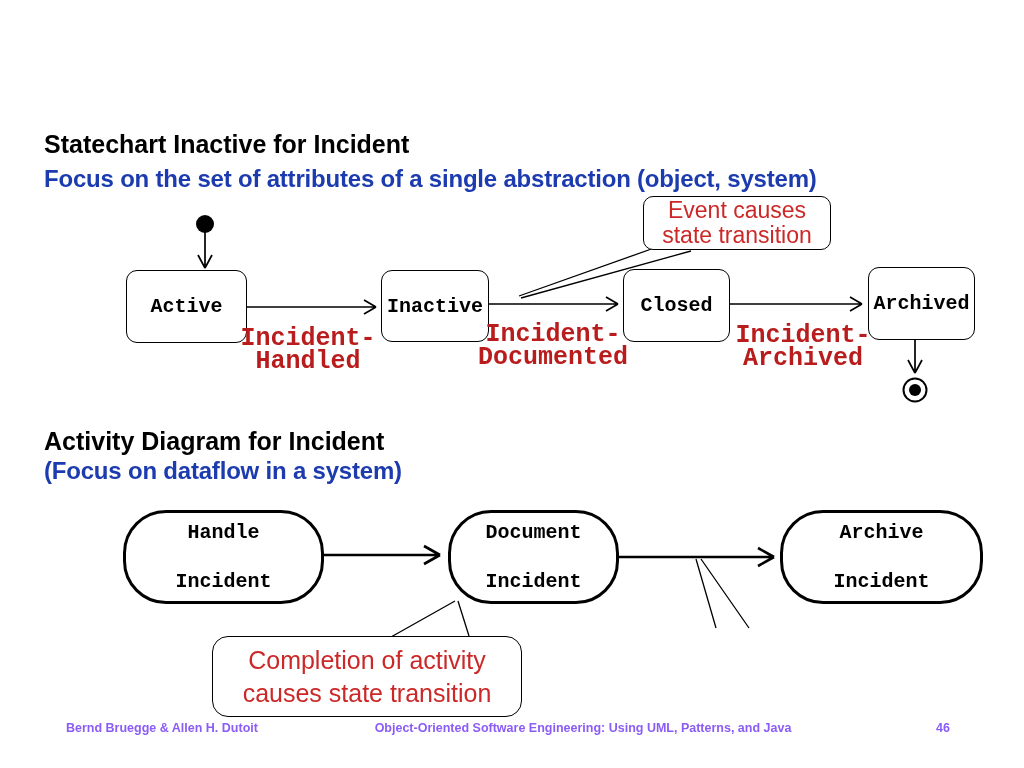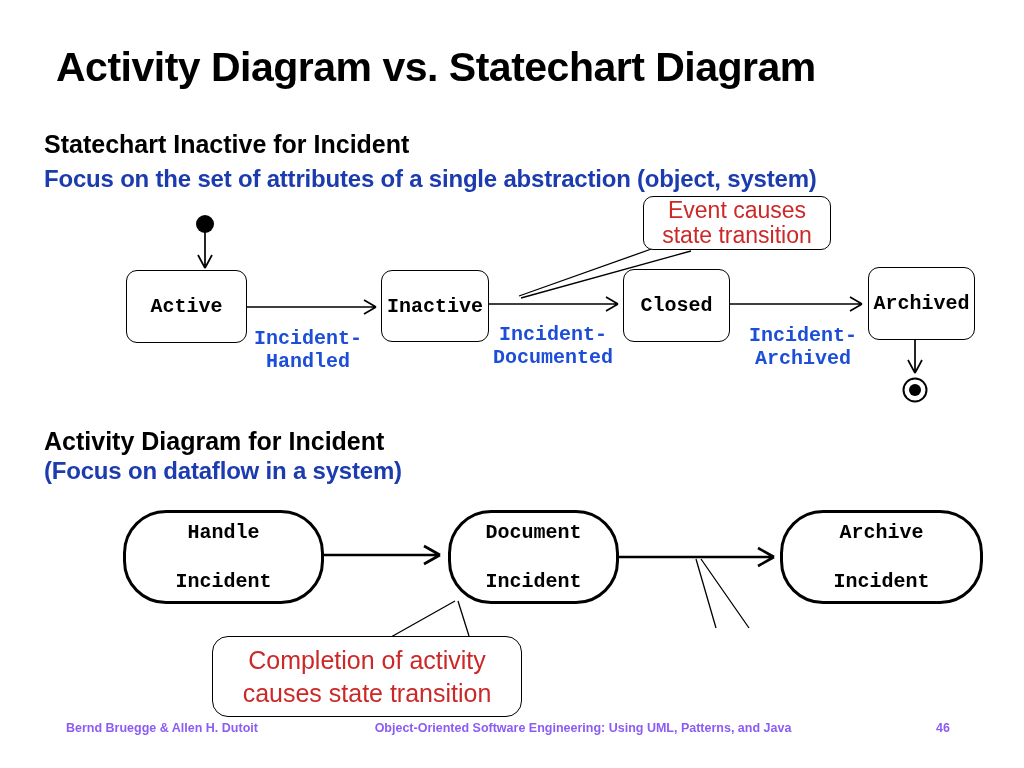--- a/index.html
+++ b/index.html
@@ -22,38 +22,37 @@
   .state, .node {
     background:#fff; display:flex; align-items:center; justify-content:center;
     z-index:2; font-family:"Liberation Mono", monospace; font-weight:bold;
     color:#000; text-align:center;
   }
   .state { border:1.8px solid #000; border-radius:11px; font-size:20px; }
   .node  { border:3px solid #000; border-radius:43px; font-size:20px;
            flex-direction:column; line-height:25px;gap:24px; }
   .tlabel {
     z-index:2; text-align:center; font-family:"Liberation Mono", monospace;
-    font-weight:bold; font-size:20px; line-height:23px; color:#1d4ed8; width:200px;
+    font-weight:bold; font-size:25px; line-height:23px; color:#b91c1c; width:200px;
   }
   .callout {
     z-index:3; background:#fff; border:1.7px solid #000; color:#cc2828;
     display:flex; flex-direction:column; align-items:center; justify-content:center;
     text-align:center; white-space:nowrap;
   }
   .callout.event       { border-radius:10px; font-size:23px; line-height:25px; }
   .callout.completion  { border-radius:16px; font-size:25px; line-height:33px; }
   .callout.triggerless { border-radius:12px; font-size:22px; line-height:28px; }
   .footer-text { font-size:12.5px; font-weight:bold; color:#8b5cf6; white-space:nowrap; z-index:2; }
 </style>
 </head>
 <body>
 
 <div class="slide">
 
-  <div class="abs title">Activity Diagram vs. Statechart Diagram</div>
   <div class="abs sec-heading" style="left:44px; top:130px;">Statechart Inactive for Incident</div>
   <div class="abs sec-sub" style="left:44px; top:165px;">Focus on the set of attributes of a single abstraction (object, system)</div>
 
   <div class="abs sec-heading" style="left:44px; top:420px;margin-top:7px;">Activity Diagram for Incident</div>
   <div class="abs sec-sub" style="left:44px; top:457px;">(Focus on dataflow in a system)</div>
 
   <svg class="abs diagram-svg" viewBox="0 0 1024 768" xmlns="http://www.w3.org/2000/svg">
     <g stroke="#000" fill="none" stroke-width="1.7">
 
       <g>

